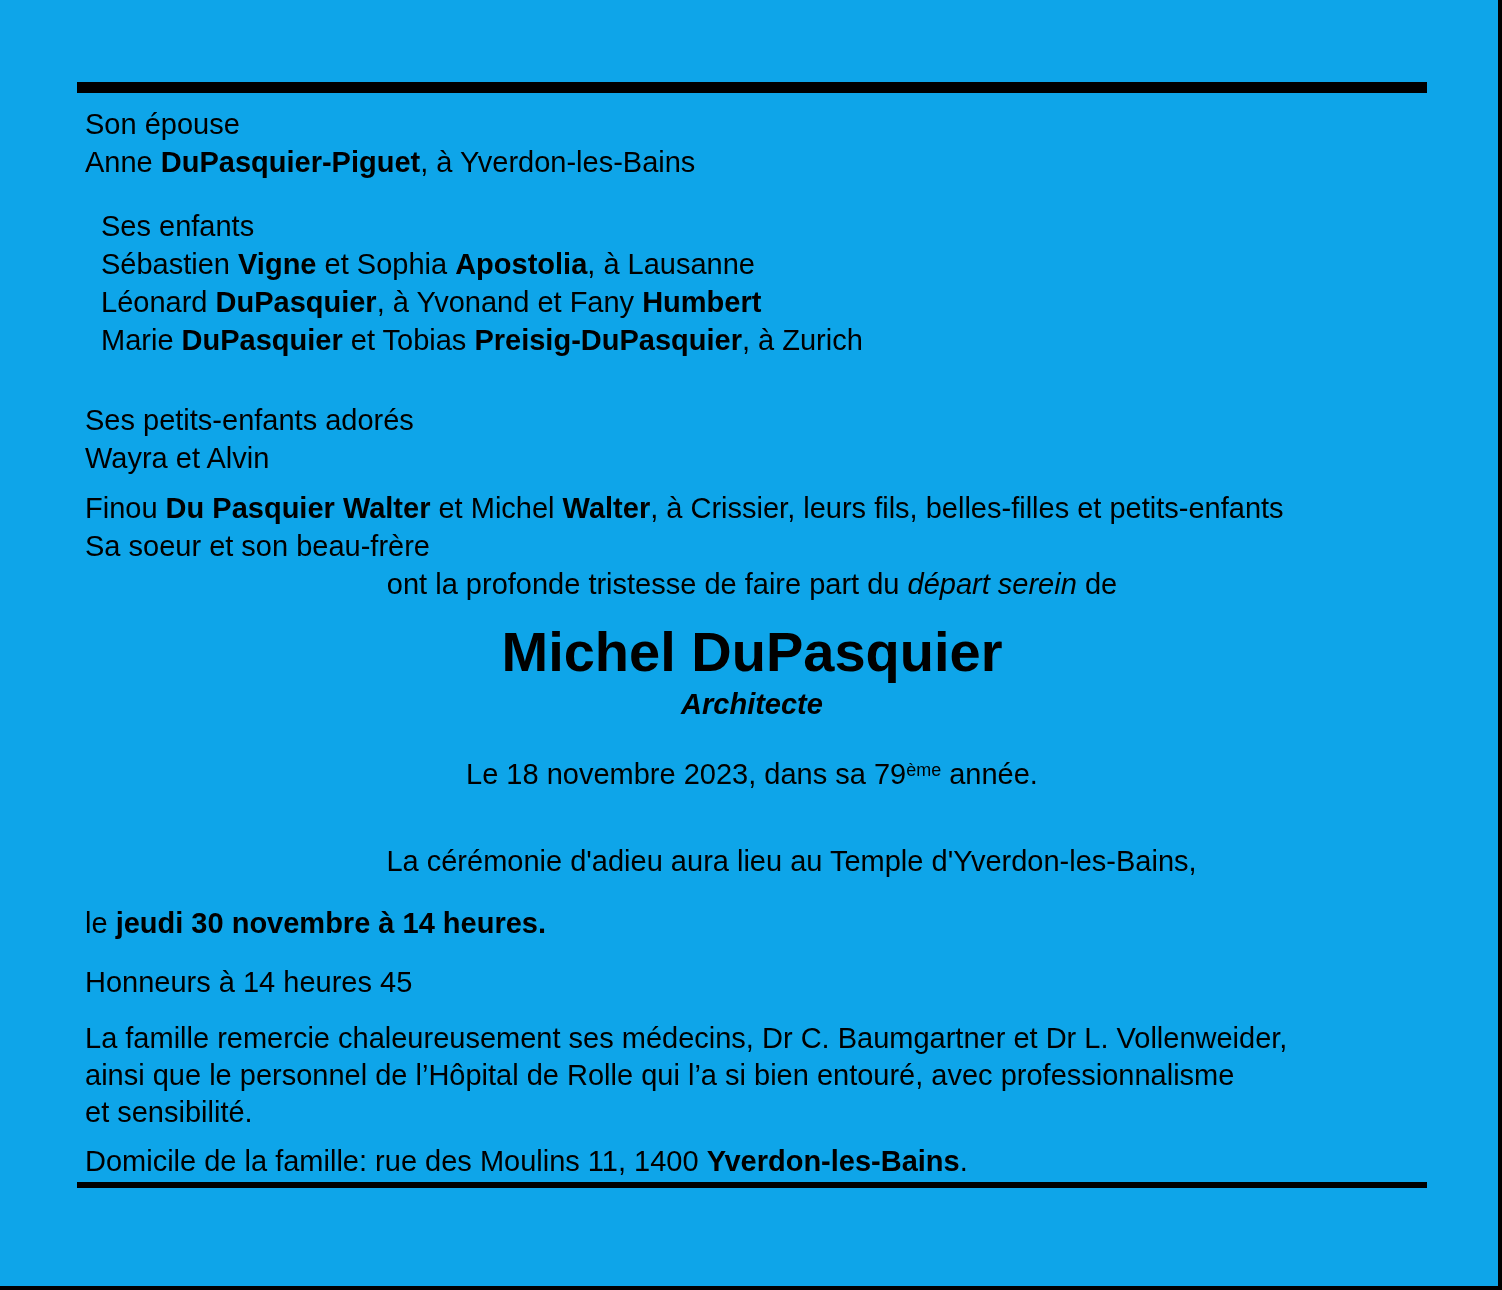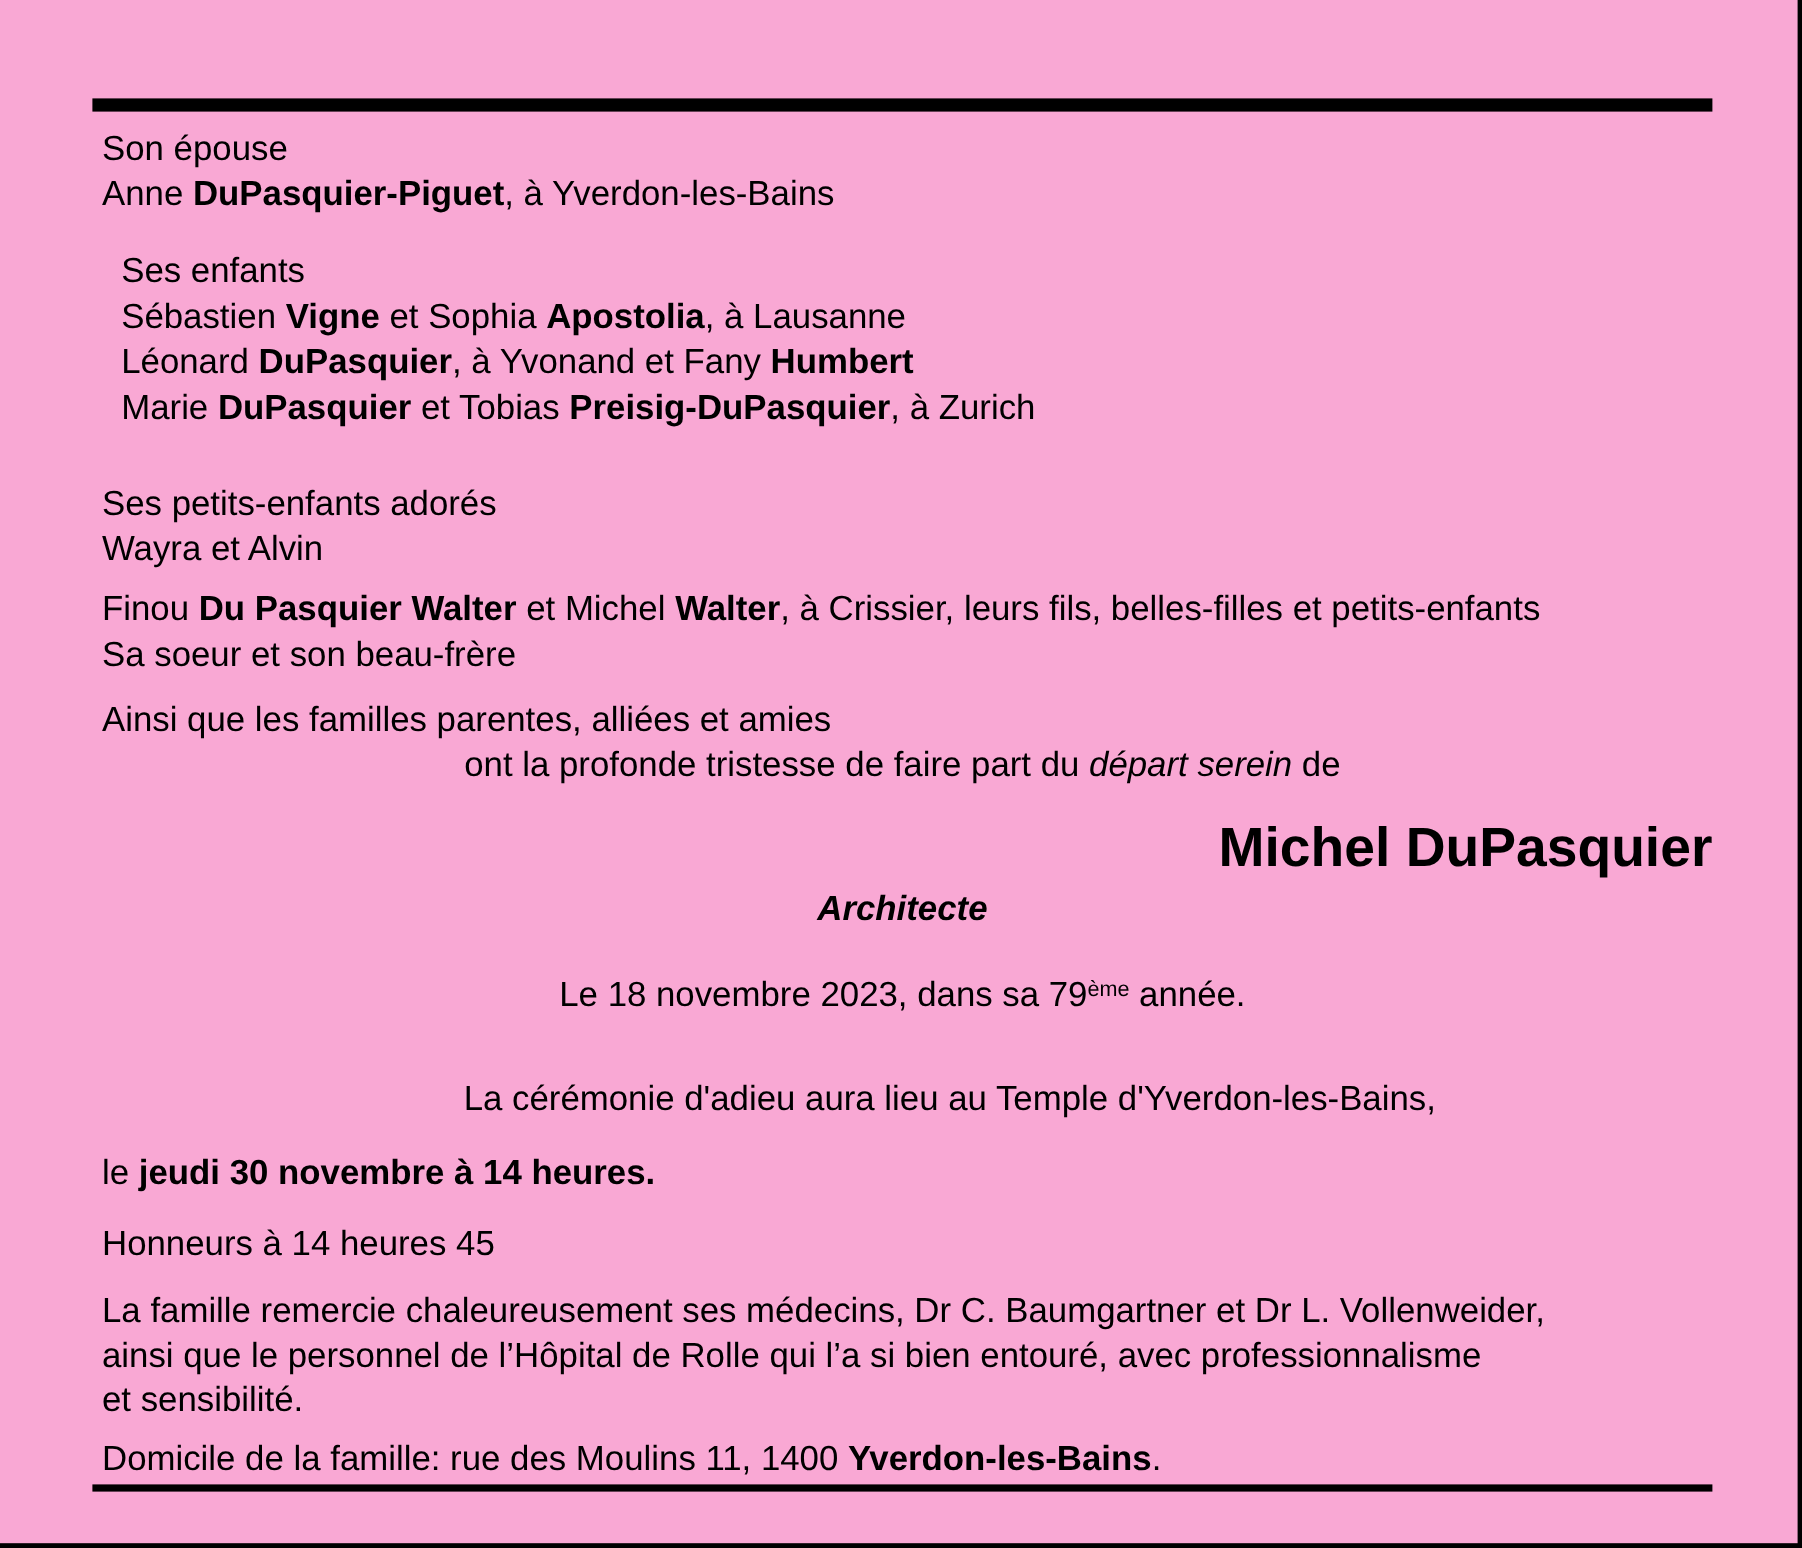--- a/index.html
+++ b/index.html
@@ -5,21 +5,21 @@
   html, body {
     margin: 0;
     padding: 0;
     background: #ffffff;
   }
   .page {
     position: relative;
     width: 1502px;
     height: 1290px;
     box-sizing: border-box;
-    background: #f9a8d4;
+    background: #0ea5e9;
     border-right: 4px solid #000000;
     border-bottom: 4px solid #000000;
     overflow: hidden;
     font-family: "Liberation Sans", sans-serif;
     color: #000000;
   }
   .rule {
     background: #000000;
     width: 1350px;
     margin-left: 77px;
@@ -43,25 +43,24 @@
     width: 1350px;
     text-align: center;
   }
   .b { font-weight: bold; text-align: right; }
   .i { font-style: italic; }
   .sup {
     font-size: 0.62em;
     vertical-align: 0.45em;
   }
   .deceased-name {
-    font-size: 46px;
+    font-size: 56px;
     line-height: 54px;
     font-weight: bold;
     margin-top: 22px;
-    text-align: right;
   }
   .deceased-title {
     font-weight: bold;
     margin-top: 6px;
     font-style: italic;
   }
   
   .sec-spouse        { margin-top: 12px; }
   .sec-children      { margin-top: 26px; padding-left: 16px; }
   .sec-grandchildren { margin-top: 42px; }
@@ -98,23 +97,20 @@
   <div class="sec-grandchildren">
     <div class="line"><span>Ses petits-enfants adorés</span></div>
     <div class="line"><span>Wayra et Alvin</span></div>
   </div>
 
   <div class="sec-sister">
     <div class="line"><span>Finou </span><span class="b">Du Pasquier Walter</span><span> et Michel </span><span class="b">Walter</span><span>, à Crissier, leurs fils, belles-filles et petits-enfants</span></div>
     <div class="line"><span>Sa soeur et son beau-frère</span></div>
   </div>
 
-  <div class="sec-families">
-    <div class="line"><span>Ainsi que les familles parentes, alliées et amies</span></div>
-  </div>
 
   <div class="line center intro-line"><span>ont la profonde tristesse de faire part du </span><span class="i">départ serein</span><span> de</span></div>
 
   <div class="line center deceased-name">Michel DuPasquier</div>
   <div class="line center deceased-title">Architecte</div>
 
   <div class="line center date-line"><span>Le 18 novembre 2023, dans sa 79</span><span class="sup">ème</span><span> année.</span></div>
 
   <div>
     <div class="line ceremony-line-1"><span>La cérémonie d'adieu aura lieu au Temple d'Yverdon-les-Bains,</span></div>

